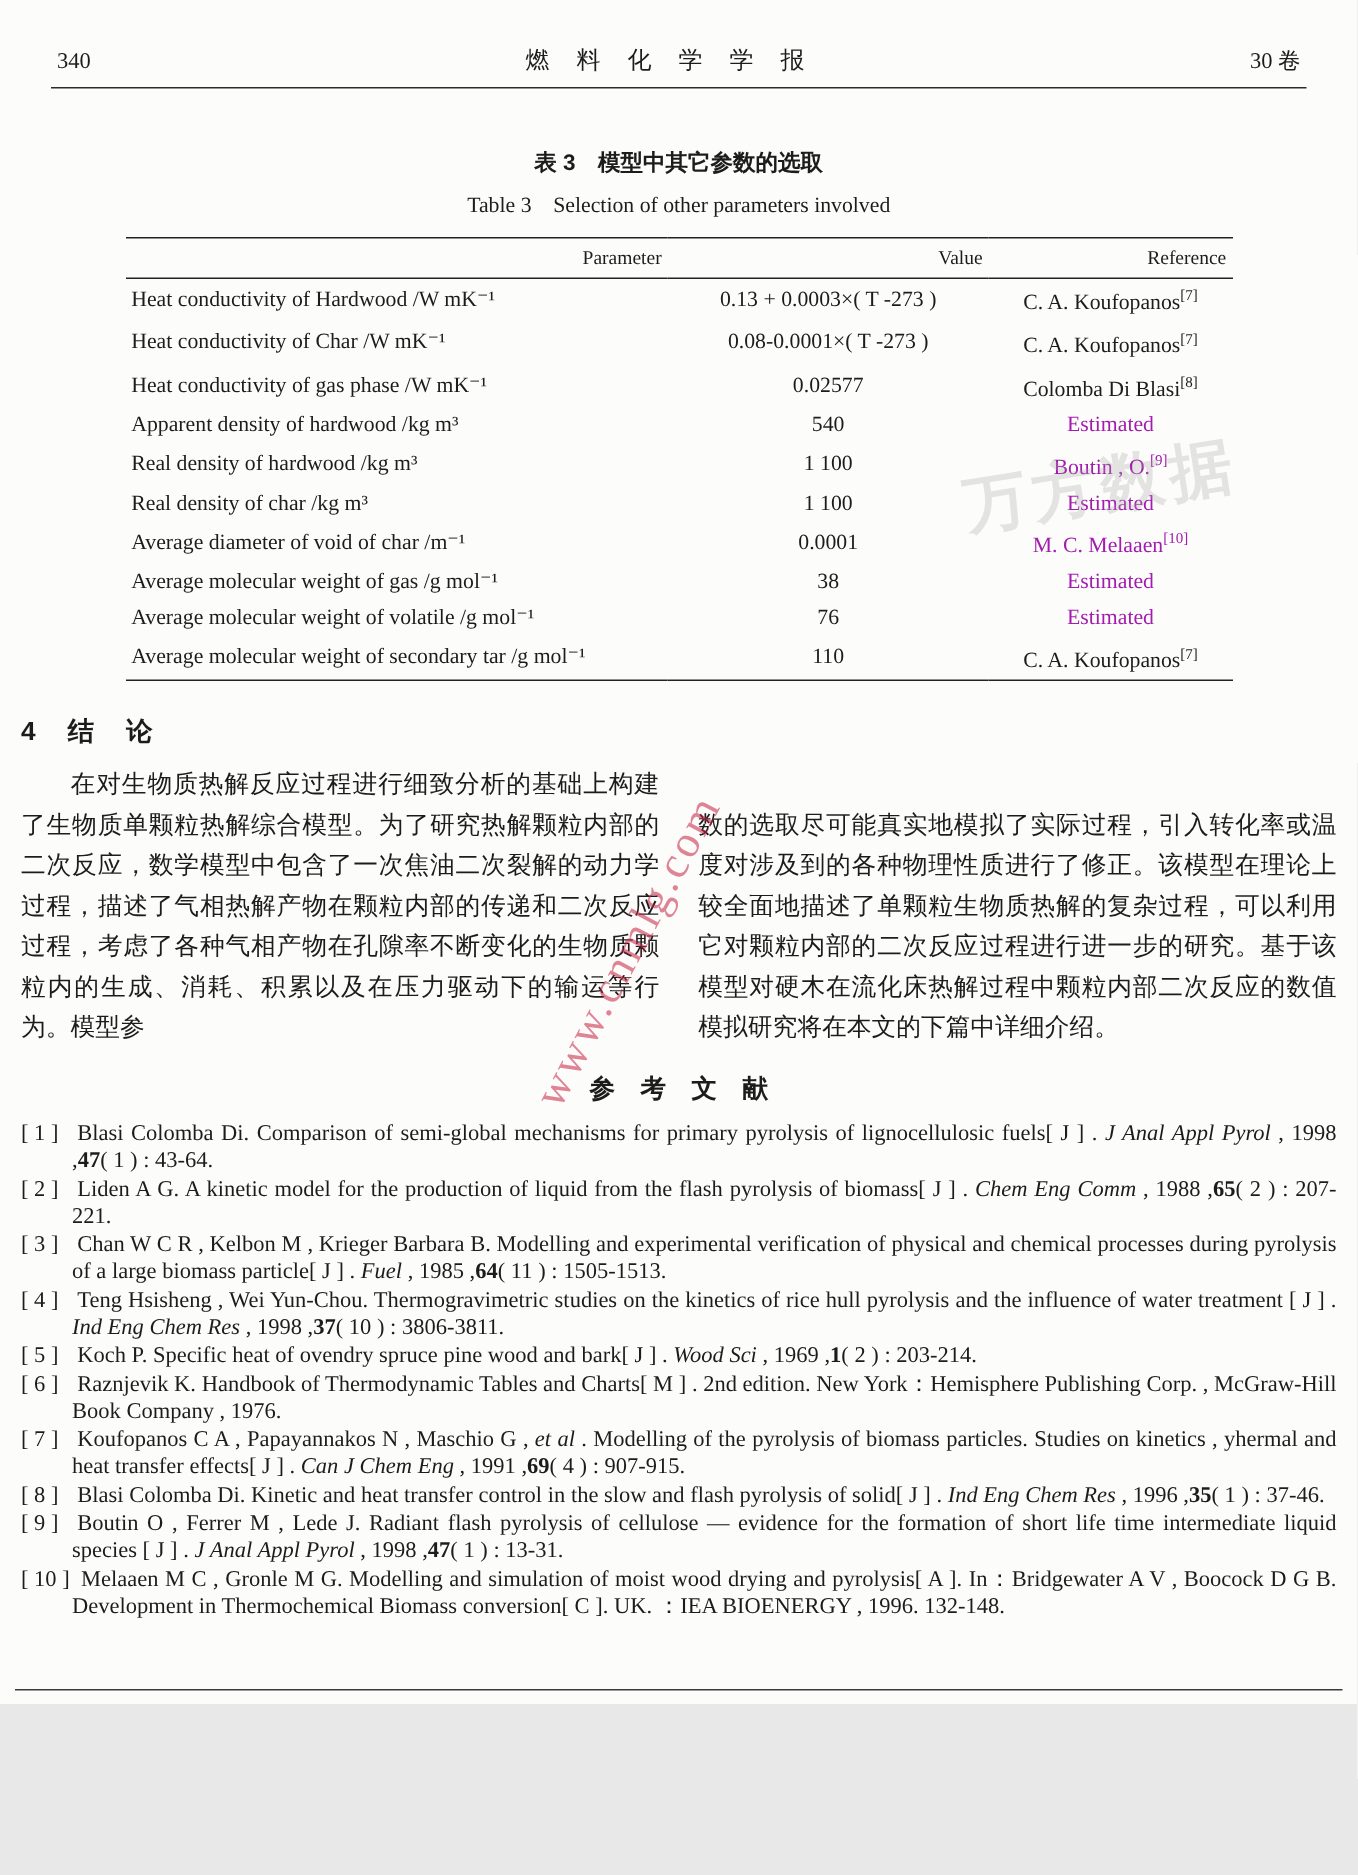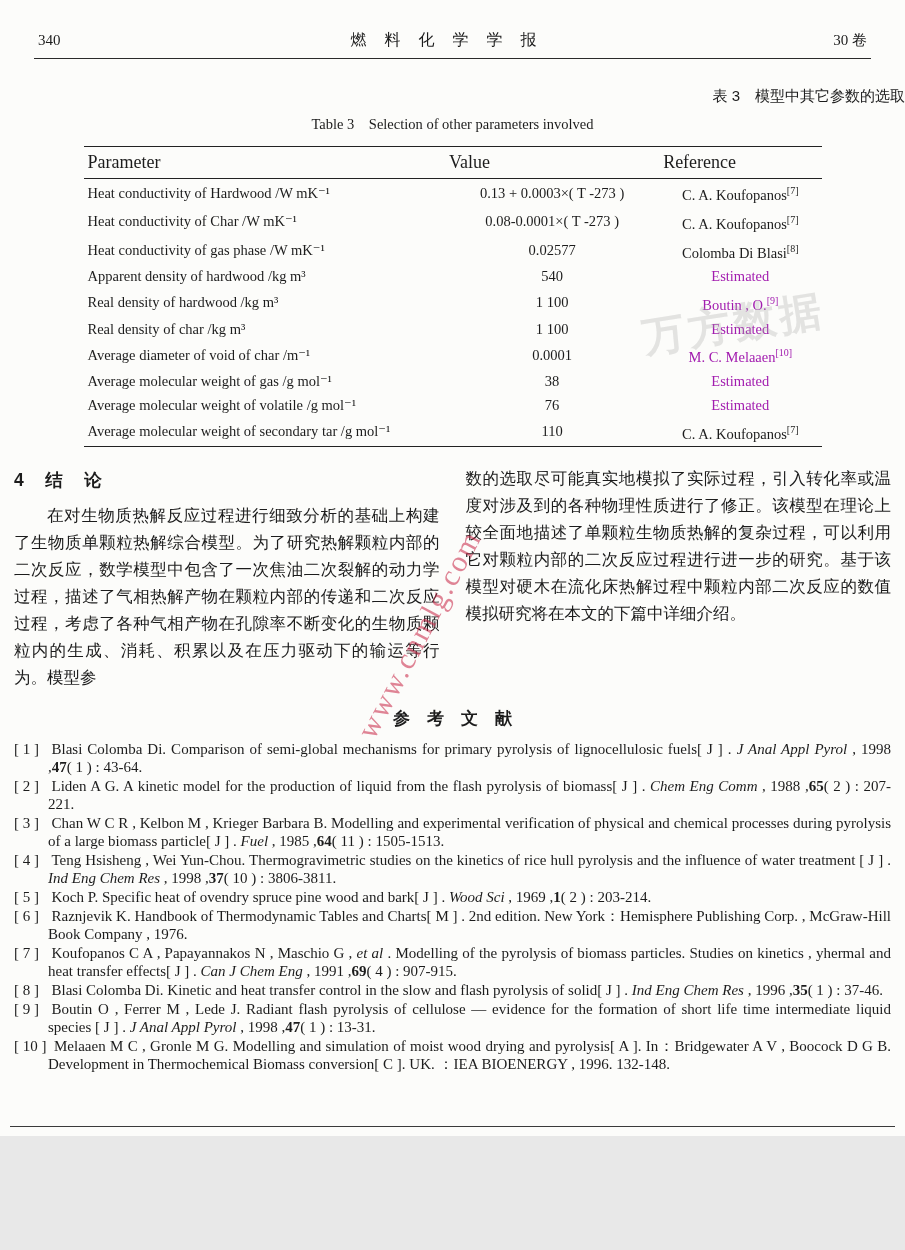--- a/index.html
+++ b/index.html
@@ -15,48 +15,48 @@
   
   .hdr{
     display:flex;justify-content:space-between;align-items:baseline;
     padding:30px 38px 0 38px;
     font-size:15px;
   }
   .hdr .journal{letter-spacing:7px;font-size:16px;}
   .hdr-rule{border-top:1.3px solid #2a2a2a;margin:7px 34px 0 34px;}
 
   
-  .cap-zh{text-align:right;font-weight:normal;font-size:15px;margin-top:28px;
+  .cap-zh{text-align:center;font-weight:bold;font-size:15px;margin-top:40px;
           font-family:"Liberation Sans","DejaVu Sans",sans-serif;}
   .cap-en{text-align:center;font-size:14.5px;margin-top:9px;}
 
   
   table.params{
     width:738px;margin:12px auto 0 auto;
     border-collapse:collapse;
     font-size:14.5px;
     border-top:1.5px solid #222;
     border-bottom:1.5px solid #222;
   }
   table.params th{
-    font-weight:normal;text-align:left;
-    padding:5px 4px;border-bottom:1px solid #222;font-size:18px;
+    font-weight:normal;text-align:right;
+    padding:5px 4px;border-bottom:1px solid #222;font-size:13px;
   }
   table.params td{padding:3.4px 4px;line-height:17px;}
   td.c-param{text-align:left;padding-left:12px;}
   td.c-val{text-align:center;}
   td.c-ref{text-align:center;}
   td.c-ref.muted{color:#a21caf;}
   table.params sup{font-size:10px;}
 
   
   .concl{
     display:flex;gap:26px;
     padding:18px 14px 0 14px;
-    font-size:16.5px;line-height:27px;text-align:justify;
+    font-size:16.5px;line-height:27px;text-align:justify;align-items:flex-end;
   }
   .concl .col{flex:1;}
   .concl h2{
     font-size:17.5px;margin:2px 0 8px 0;
     font-family:"Liberation Sans","DejaVu Sans",sans-serif;
     font-weight:bold;letter-spacing:2px;
   }
   .concl p{margin:0;}
   .concl p.indent{text-indent:2em;}
 

